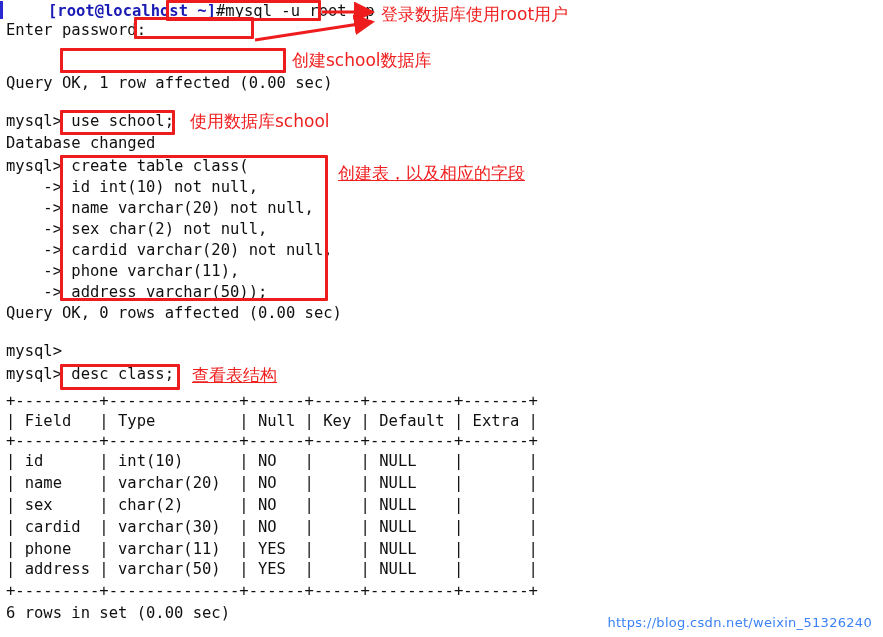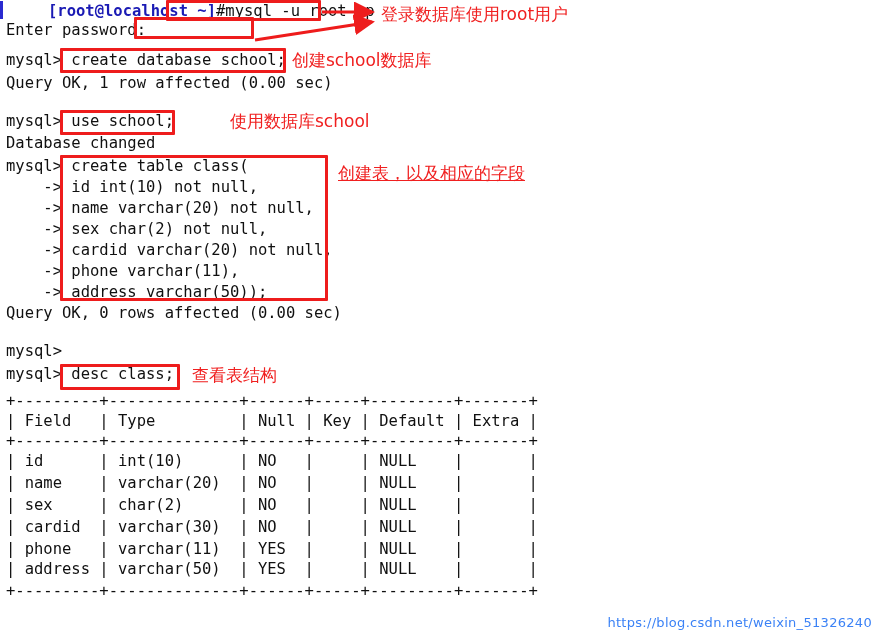--- a/index.html
+++ b/index.html
@@ -94,21 +94,20 @@
   }
 </style>
 </head>
 <body>
 
 <div id="terminal">
   <div id="left-bar"></div>
 
   <div class="line" style="top:2px"><span class="prompt-user">[root@localhost ~]</span><span class="cmd">#mysql -u root -p</span></div>
   <div class="line" style="top:21px">Enter password:</div>
-  <div class="line" style="top:51px">mysql&gt; create database school;</div>
   <div class="line" style="top:74px">Query OK, 1 row affected (0.00 sec)</div>
   <div class="line" style="top:112px">mysql&gt; use school;</div>
   <div class="line" style="top:134px">Database changed</div>
   <div class="line" style="top:157px">mysql&gt; create table class(</div>
   <div class="line" style="top:178px">    -&gt; id int(10) not null,</div>
   <div class="line" style="top:199px">    -&gt; name varchar(20) not null,</div>
   <div class="line" style="top:220px">    -&gt; sex char(2) not null,</div>
   <div class="line" style="top:241px">    -&gt; cardid varchar(20) not null,</div>
   <div class="line" style="top:262px">    -&gt; phone varchar(11),</div>
   <div class="line" style="top:283px">    -&gt; address varchar(50));</div>
@@ -118,20 +117,21 @@
   <div class="line" style="top:392px">+---------+--------------+------+-----+---------+-------+</div>
   <div class="line" style="top:412px">| Field   | Type         | Null | Key | Default | Extra |</div>
   <div class="line" style="top:432px">+---------+--------------+------+-----+---------+-------+</div>
   <div class="line" style="top:452px">| id      | int(10)      | NO   |     | NULL    |       |</div>
   <div class="line" style="top:474px">| name    | varchar(20)  | NO   |     | NULL    |       |</div>
   <div class="line" style="top:496px">| sex     | char(2)      | NO   |     | NULL    |       |</div>
   <div class="line" style="top:518px">| cardid  | varchar(30)  | NO   |     | NULL    |       |</div>
   <div class="line" style="top:540px">| phone   | varchar(11)  | YES  |     | NULL    |       |</div>
   <div class="line" style="top:560px">| address | varchar(50)  | YES  |     | NULL    |       |</div>
   <div class="line" style="top:582px">+---------+--------------+------+-----+---------+-------+</div>
+  <div class="line" style="top:604px">6 rows in set (0.00 sec)</div>
 </div>
 
 <div id="annotations">
 
   <div class="hl-box" style="left:166px; top:0px;   width:155px; height:21px;"></div>
   <div class="hl-box" style="left:134px; top:17px;  width:120px; height:22px;"></div>
   <div class="hl-box" style="left:60px;  top:48px;  width:226px; height:25px;"></div>
   <div class="hl-box" style="left:60px;  top:110px; width:115px; height:25px;"></div>
   <div class="hl-box" style="left:60px;  top:155px; width:268px; height:146px;"></div>
   <div class="hl-box" style="left:60px;  top:364px; width:120px; height:26px;"></div>
@@ -141,18 +141,18 @@
       <marker id="arrowhead" markerWidth="7" markerHeight="7" refX="6" refY="3.5" orient="auto">
         <polygon points="0 0, 7 3.5, 0 7" fill="#ee1c1c"></polygon>
       </marker>
     </defs>
     <line x1="322" y1="12" x2="372" y2="12" stroke="#ee1c1c" stroke-width="3" marker-end="url(#arrowhead)"></line>
     <line x1="255" y1="40" x2="372" y2="22" stroke="#ee1c1c" stroke-width="3" marker-end="url(#arrowhead)"></line>
   </svg>
 
   <div class="note" style="left:381px; top:4px;">登录数据库使用root用户</div>
   <div class="note" style="left:292px; top:50px;text-align:center;">创建school数据库</div>
-  <div class="note" style="left:190px; top:111px;margin-left:40px;">使用数据库school</div>
+  <div class="note" style="left:190px; top:111px;">使用数据库school</div>
   <div class="note" style="left:338px; top:163px;text-decoration:underline;">创建表，以及相应的字段</div>
-  <div class="note" style="left:192px; top:365px;">查看表结构</div>
+  <div class="note" style="left:192px; top:365px;text-decoration:underline;">查看表结构</div>
 </div>
 
 <div id="watermark">https://blog.csdn.net/weixin_51326240</div>
 
 </body></html>

